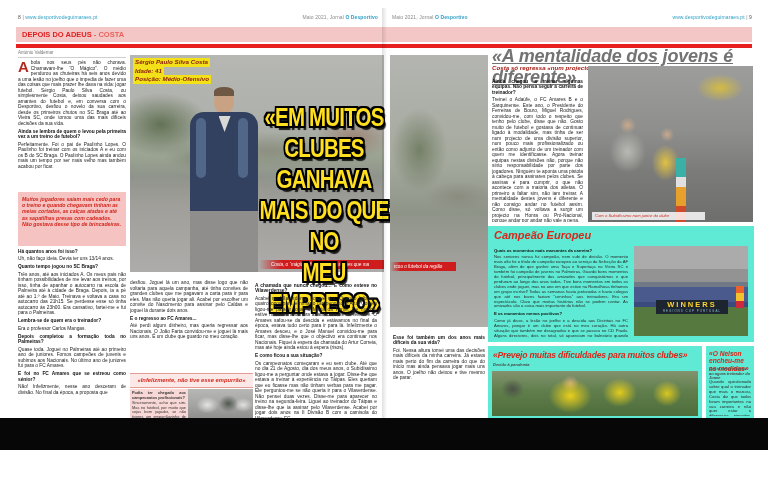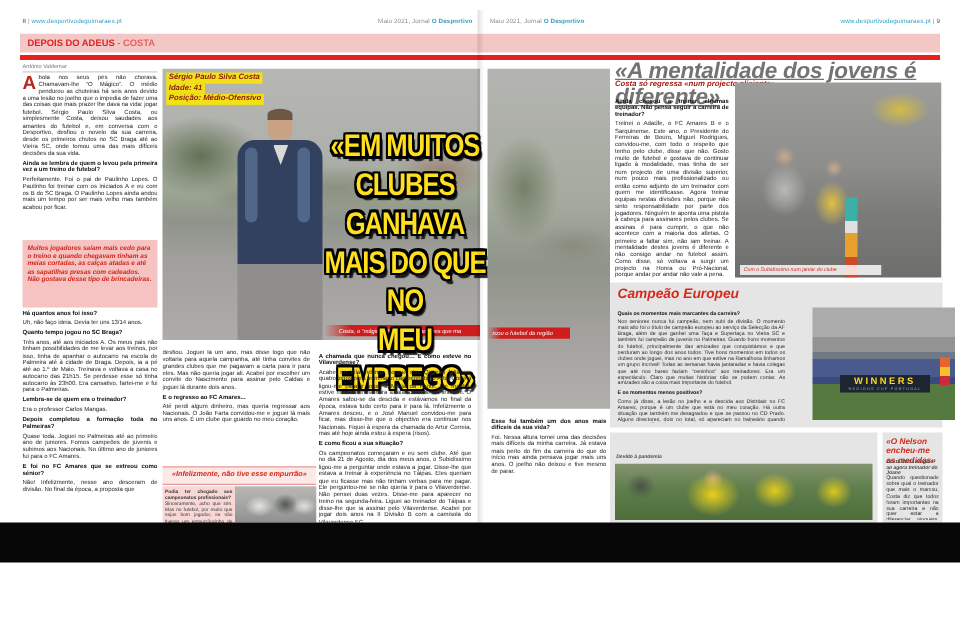--- a/index.html
+++ b/index.html
@@ -35,21 +35,21 @@
         text-shadow:-2px -2px 0 #000,2px -2px 0 #000,-2px 2px 0 #000,2px 2px 0 #000,
                     0 -2px 0 #000,0 2px 0 #000,-2px 0 0 #000,2px 0 0 #000,3px 4px 1px rgba(0,0,0,.85);}
   
   .capstrip{background:linear-gradient(90deg,rgba(207,29,29,0),#cf1d1d 16%);
         color:#fff;font-style:italic;font-size:4.6px;line-height:9px;padding-left:12px;overflow:hidden;}
   .minicap{color:#d3261a;font-style:italic;font-size:4.2px;line-height:8px;
         background:rgba(255,255,255,.82);padding-left:3px;overflow:hidden;}
   
   .headline{color:#737373;font-weight:bold;font-style:italic;font-size:18px;letter-spacing:-.2px;text-decoration:underline;}
   .subhead{color:#a61c14;font-weight:bold;font-style:italic;font-size:6.2px;}
-  .pinkbox{background:#e5e5e5;}
+  .pinkbox{background:#5eead4;}
   .campeao-h{color:#d7281c;font-weight:bold;font-style:italic;font-size:11px;}
   .boxcol{font-size:4.2px;line-height:4.9px;text-align:justify;overflow:hidden;color:#2a2a2a;}
   .prevejo-h{color:#d7281c;font-weight:bold;font-style:italic;font-size:8.6px;letter-spacing:-.2px;white-space:nowrap;}
   .nelson-h{color:#d7281c;font-weight:bold;font-style:italic;font-size:6.6px;line-height:7.4px;}
   .boxsub{color:#4a4a4a;font-style:italic;font-size:4px;line-height:4.6px;font-weight:bold;}
   .empurrao{background:#fbe9e8;border-top:1px solid #e89b96;border-bottom:1px solid #e89b96;
         color:#d7281c;font-weight:bold;font-style:italic;font-size:5.8px;line-height:12px;
         text-align:center;white-space:nowrap;overflow:hidden;}
   .pinktext{background:#f8d8d6;font-size:3.9px;line-height:4.6px;text-align:justify;
         padding:2px;overflow:hidden;color:#333;}
@@ -220,30 +220,31 @@
 
 <div class="abs pinkbox" style="left:488px;top:226px;width:266px;height:116px;">
   <div class="abs campeao-h" style="left:6px;top:3px;">Campeão Europeu</div>
   <div class="abs boxcol" style="left:6px;top:20px;width:134px;height:92px;">
 
   <p class="pb q">Quais os momentos mais marcantes da carreira?</p>
       <p class="pb a">Nos seniores nunca fui campeão, nem subi de divisão. O momento mais alto foi o título de campeão europeu ao serviço da Selecção da AF Braga, além de que ganhei uma Taça e Supertaça no Vieira SC e também fui campeão de juvenis no Palmeiras. Guardo bons momentos do futebol, principalmente das amizades que conquistámos e que perduram ao longo dos anos todos. Tive bons momentos em todos os clubes onde joguei, mas no ano em que estive na Ramalhosa tínhamos um grupo incrível! Todas as semanas havia jantaradas e havia colegas que até nos bares faziam “ceninhos” aos treinadores. Era um espectáculo. Claro que muitas histórias não se podem contar. As amizades são a coisa mais importante do futebol.</p>
       <p class="pb q">E os momentos menos positivos?</p>
       <p class="pb a">Como já disse, a lesão no joelho e a descida aos Distritais no FC Amares, porque é um clube que está no meu coração. Há outra situação que também me desagradou e que se passou no CD Prado. Alguns directores, dois no total, só apareciam no balneário quando ganhávamos. Quando perdíamos ninguém os via, só criticavam. Isso é lamentável.</p>
     </div>
-  <div class="abs ph ph-winners" style="left:146px;top:20px;width:114px;height:90px;margin-left:16px;">
+  <div class="abs ph ph-winners" style="left:146px;top:20px;width:114px;height:90px;">
     <div class="abs wbanner" style="left:22px;top:54px;width:72px;height:14px;">
       <span class="w1">WINNERS</span>
       <span class="w2">REGIONS CUP PORTUGAL</span>
     </div>
     <div class="abs flag" style="left:102px;top:40px;width:8px;height:22px;"></div>
   </div>
 </div>
 
 <div class="abs pinkbox" style="left:488px;top:346px;width:214px;height:72px;">
+  <div class="abs prevejo-h" style="left:5px;top:4px;width:206px;">«Prevejo muitas dificuldades para muitos clubes»</div>
   <div class="abs boxsub" style="left:5px;top:17px;">Devido à pandemia</div>
   <div class="abs ph ph-yellow" style="left:4px;top:25px;width:206px;height:45px;"></div>
 </div>
 
 <div class="abs pinkbox" style="left:706px;top:346px;width:48px;height:72px;">
   <div class="abs nelson-h" style="left:3px;top:4px;width:42px;">«O Nelson encheu-me as medidas»</div>
   <div class="abs boxsub" style="left:3px;top:21px;width:42px;">Costa deixa elogios ao agora treinador do Joane</div>
   <div class="abs boxcol" style="left:3px;top:34px;width:42px;height:36px;">Quando questionado sobre qual o treinador que mais o marcou, Costa diz que todos foram importantes na sua carreira e não quer estar a diferenciar ninguém. No entanto, já sobre o melhor jogador que viu jogar nestas divisões a resposta foi fácil e saiu rápida.</div>
 </div>
 

